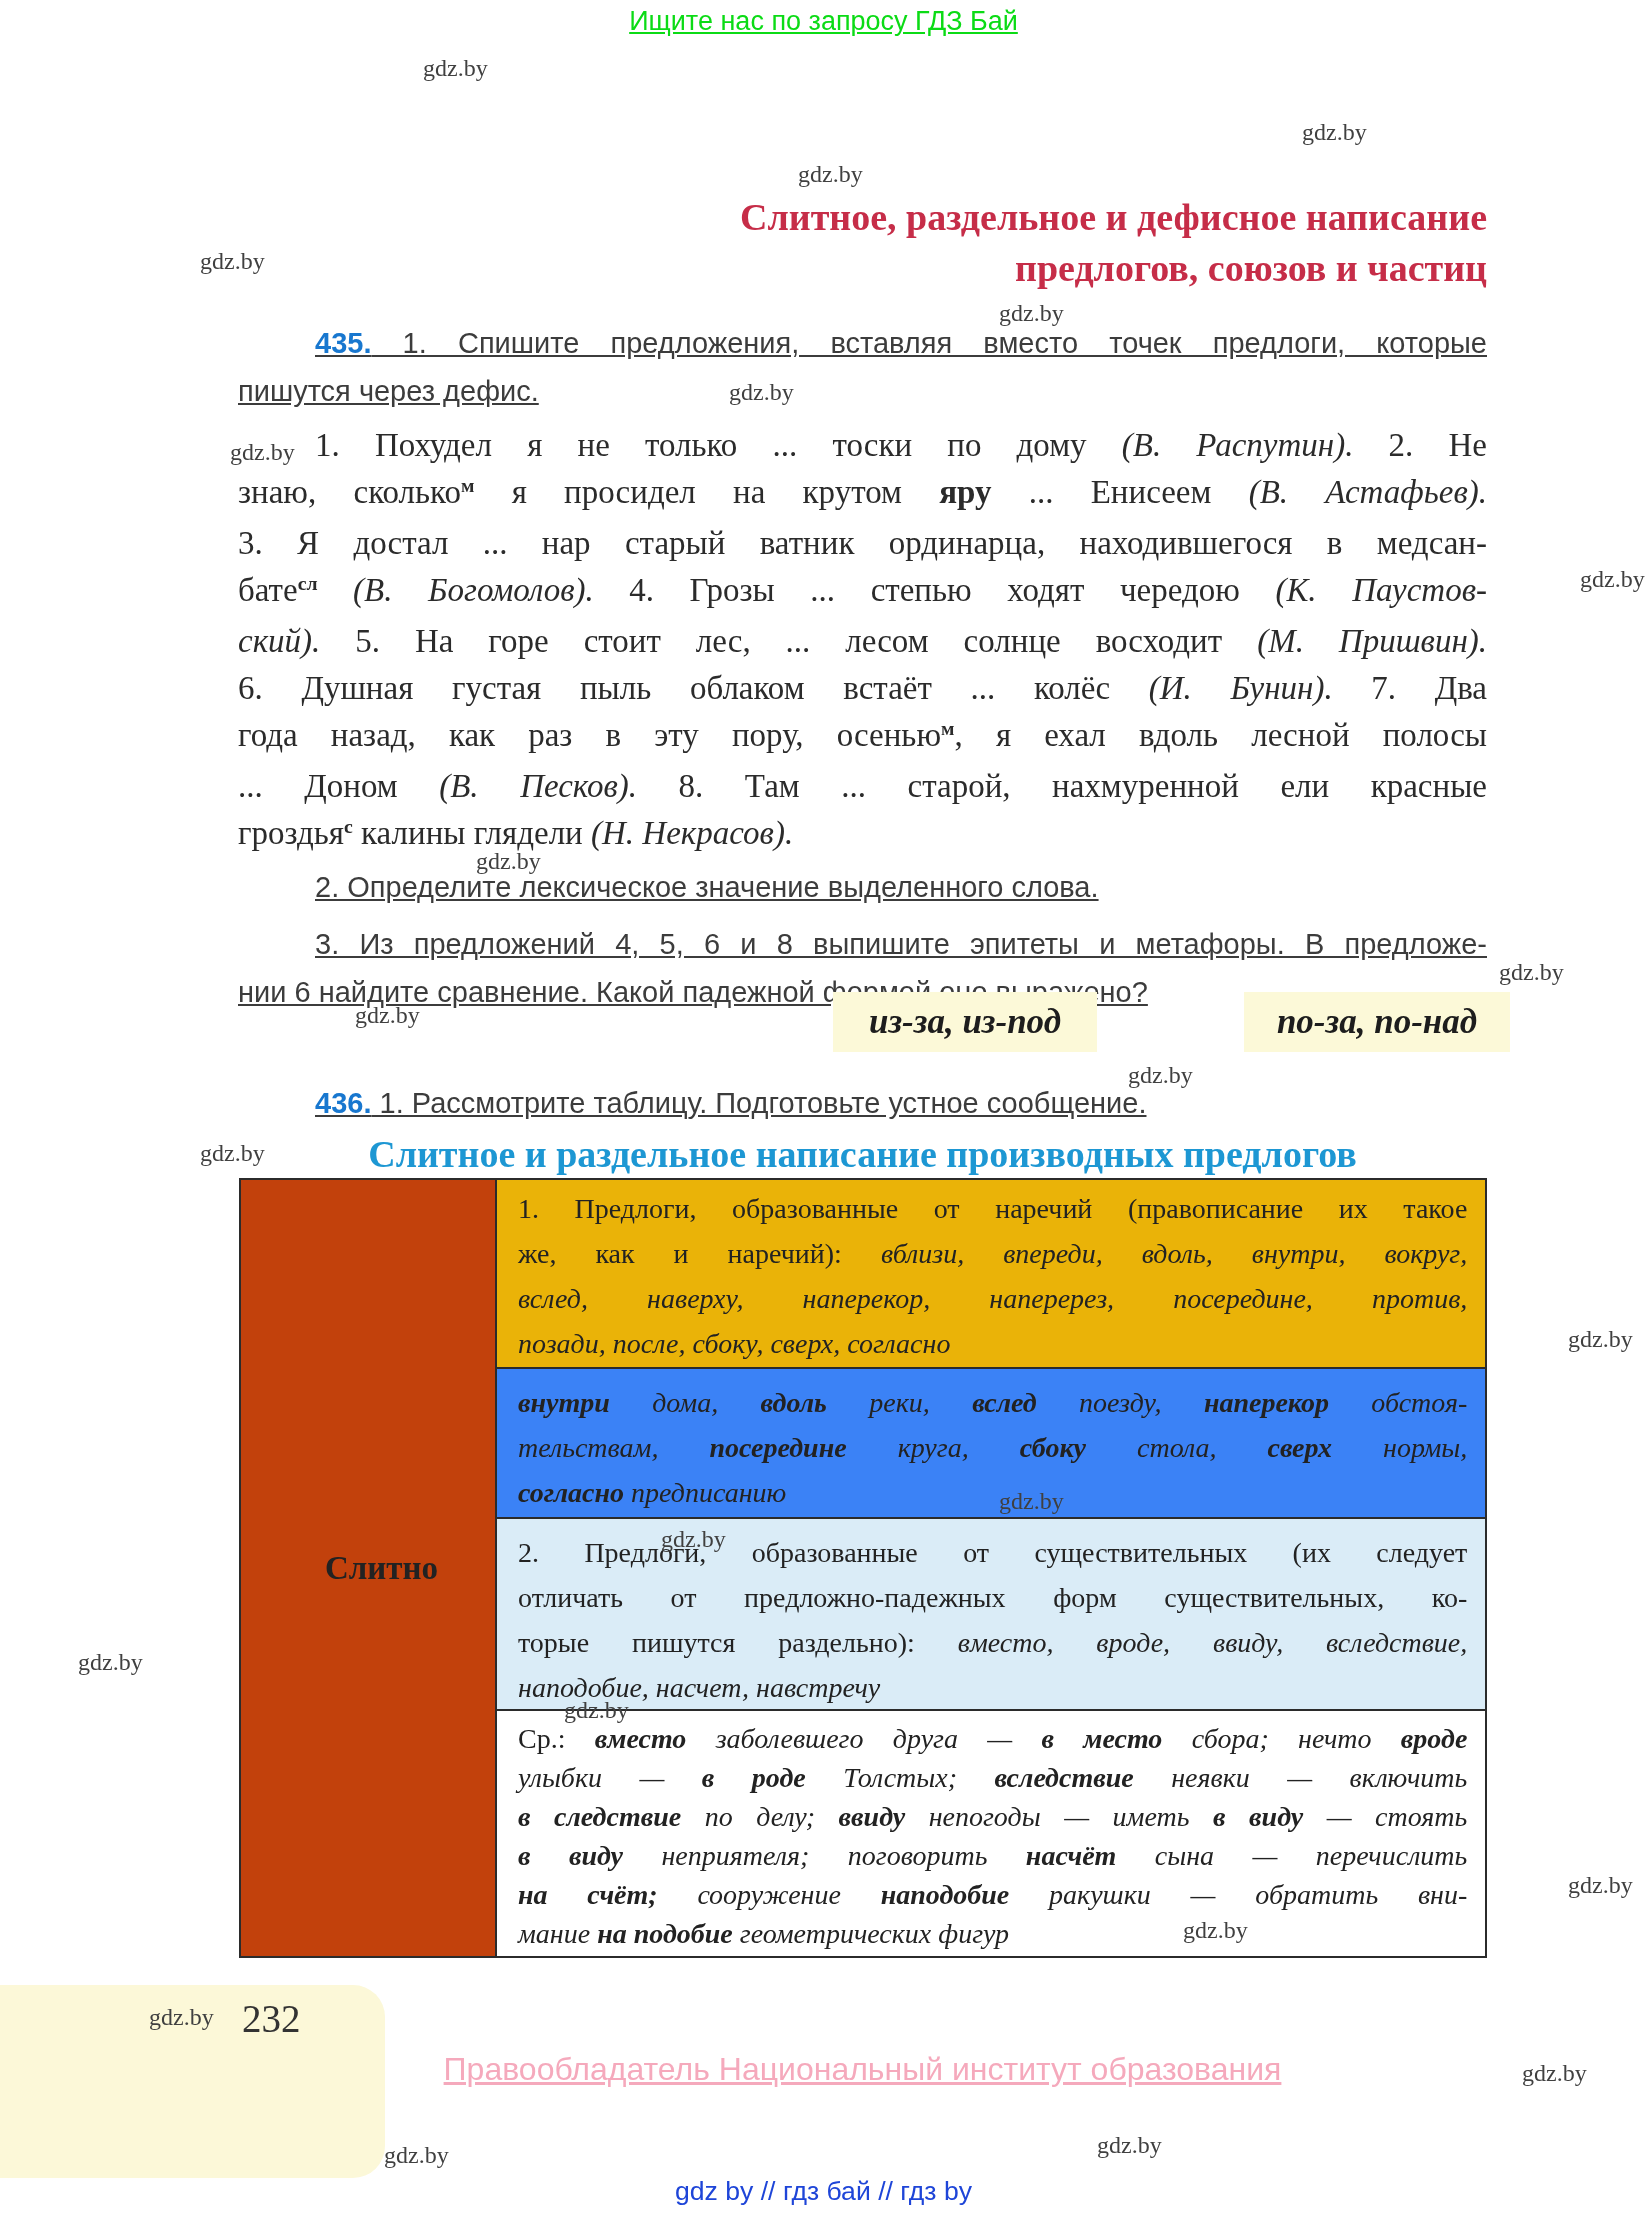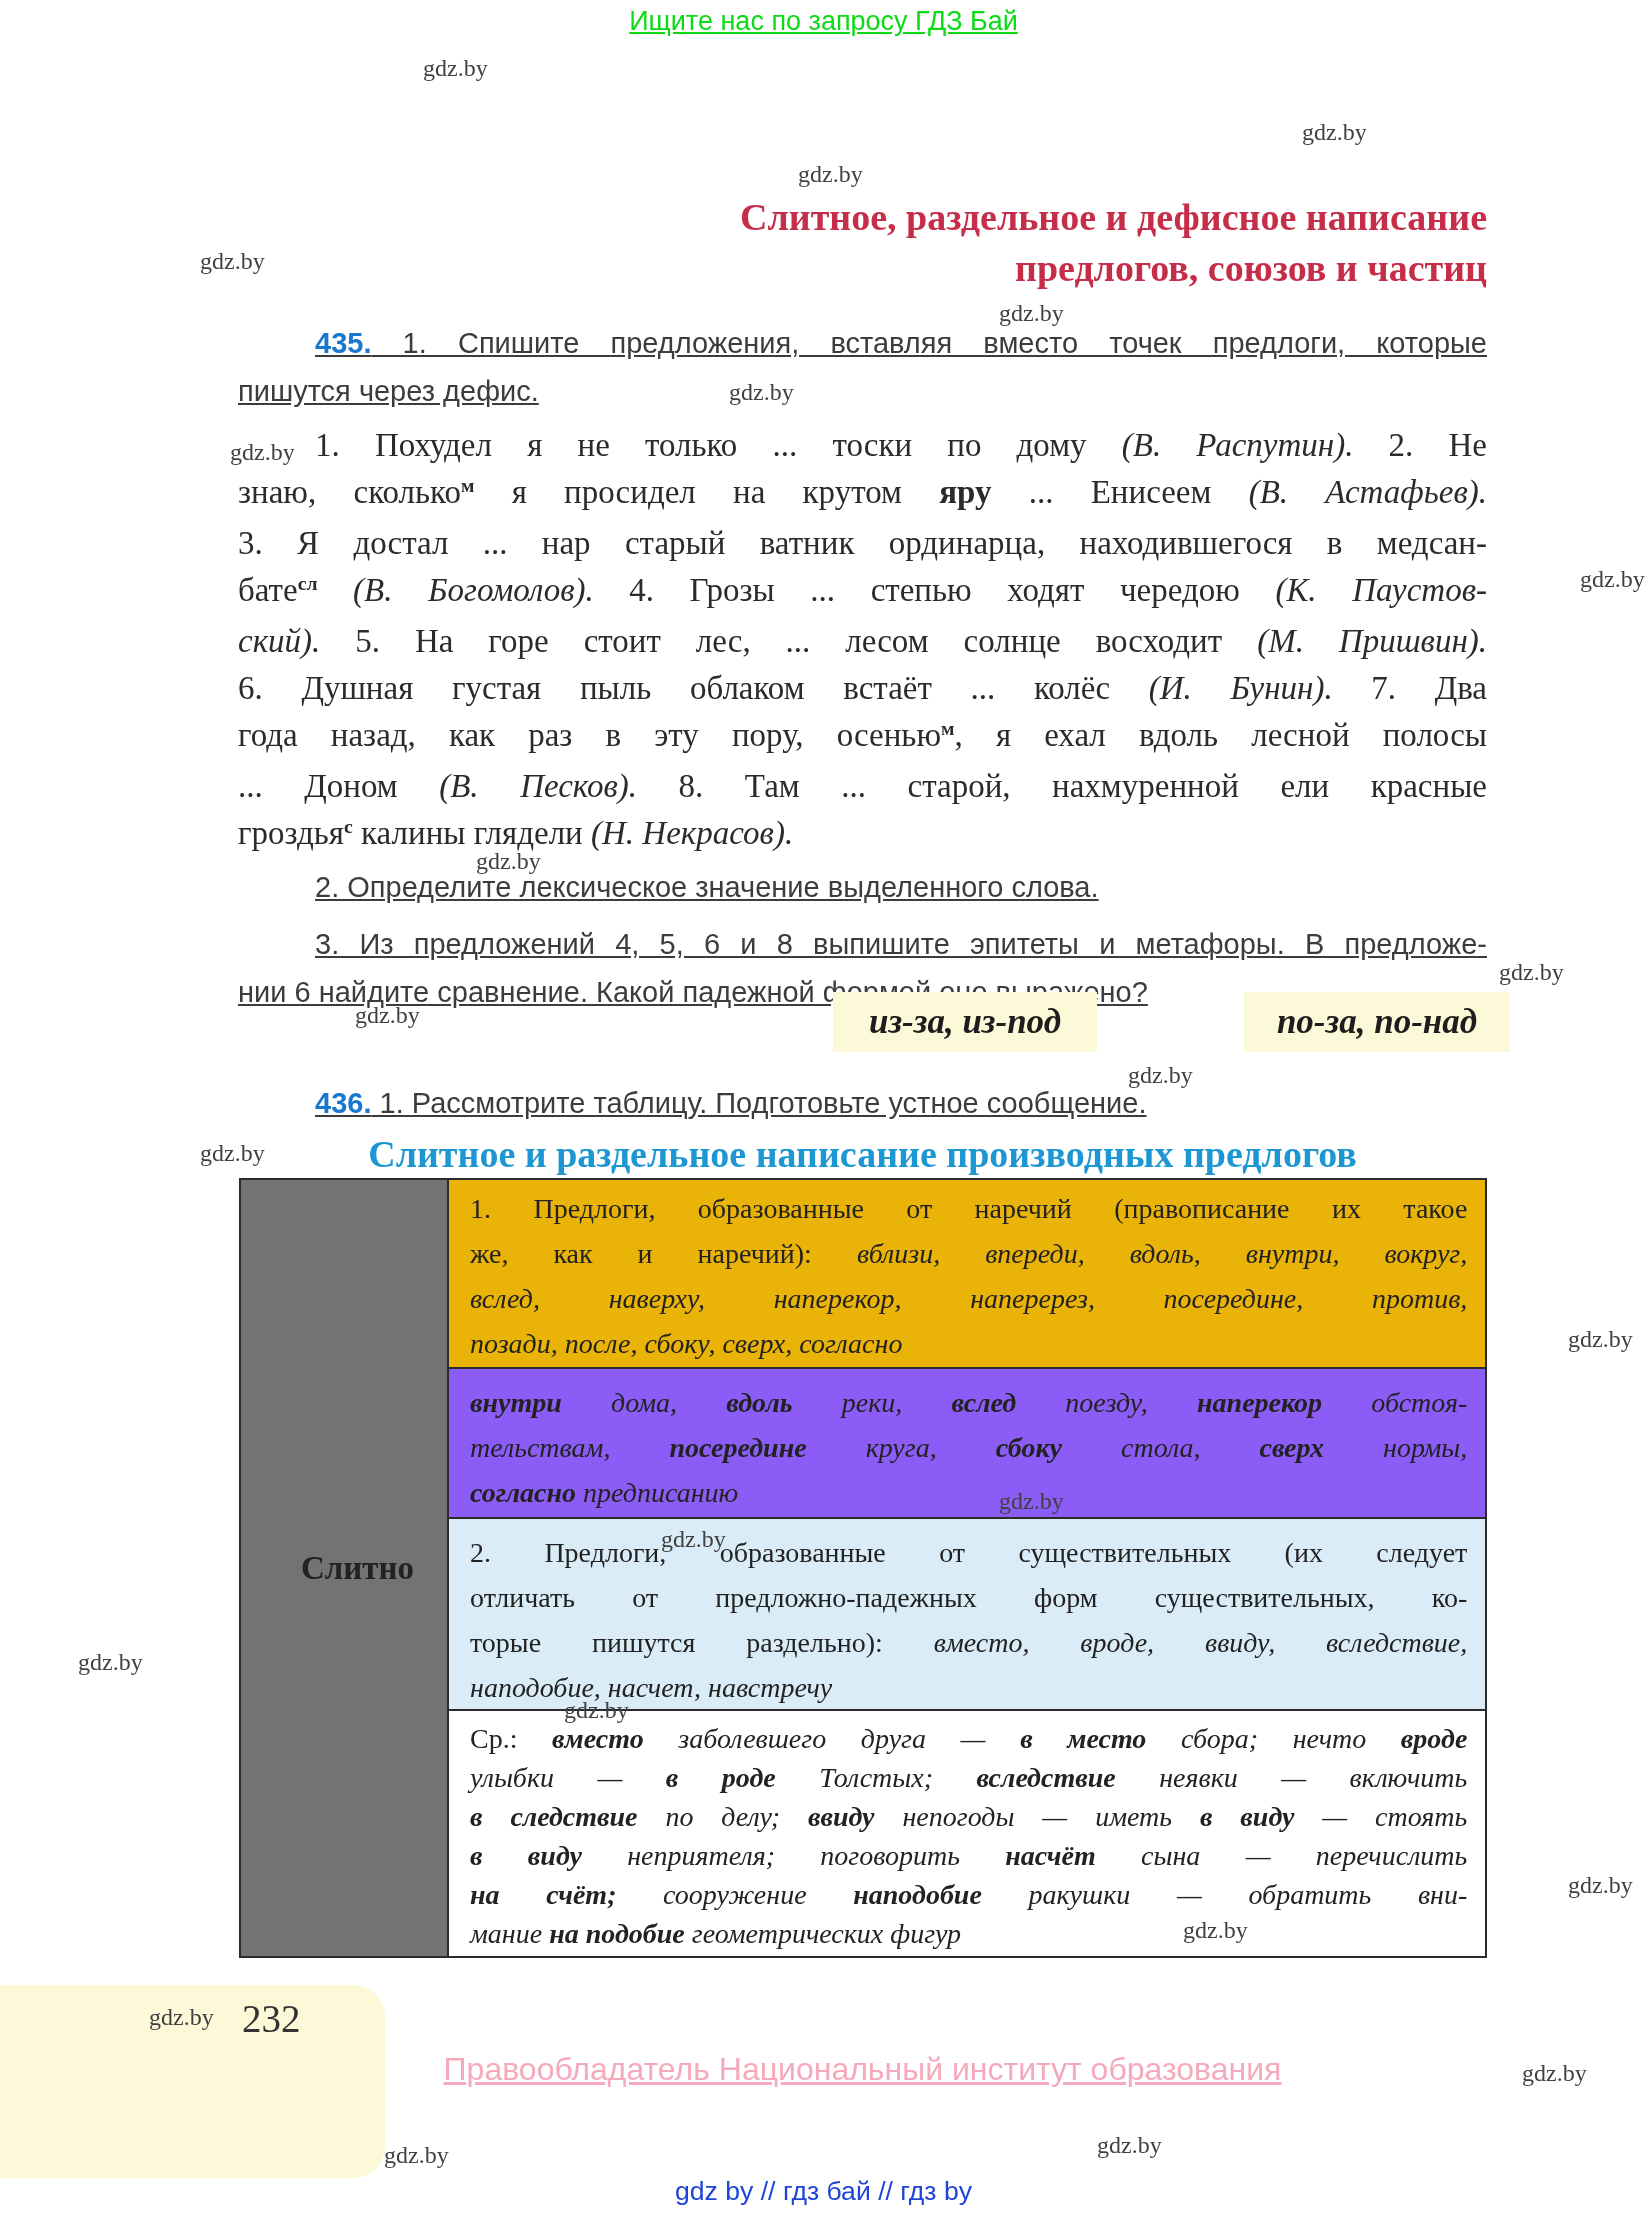--- a/index.html
+++ b/index.html
@@ -36,27 +36,27 @@
       font-weight:bold;font-style:italic;font-size:35px;line-height:60px;text-align:center;}
   .hl1{left:833px;top:992px;width:264px;}
   .hl2{left:1244px;top:992px;width:266px;}
 
   .table-title{position:absolute;left:238px;width:1249px;top:1132px;margin:0;
                text-align:center;color:#1d97d3;font-size:38px;font-weight:bold;}
 
   .rule-table{position:absolute;left:239px;top:1178px;width:1248px;height:780px;
               border:2.4px solid #2b2b2b;box-sizing:border-box;display:flex;background:#fff;
               color:#222;}
-  .col-left{width:208px;box-sizing:border-box;border-right:2.4px solid #2b2b2b;
-            background:#737373;display:flex;align-items:center;justify-content:center;padding-left:27px;}
+  .col-left{width:256px;box-sizing:border-box;border-right:2.4px solid #2b2b2b;
+            background:#c2410c;display:flex;align-items:center;justify-content:center;padding-left:27px;}
   .slitno{font-weight:bold;font-size:33px;color:#222;}
   .col-right{flex:1;display:flex;flex-direction:column;min-width:0;}
   .trow{box-sizing:border-box;padding:6.4px 17.7px 0 21px;font-size:28px;line-height:45px;}
   .r1{height:187px;background:#eab308;}
-  .r2{height:150px;background:#8b5cf6;border-top:2.4px solid #2b2b2b;padding-top:11.3px;}
+  .r2{height:150px;background:#3b82f6;border-top:2.4px solid #2b2b2b;padding-top:11.3px;}
   .r3{height:192px;background:#daecf7;border-top:2.4px solid #2b2b2b;padding-top:11.3px;}
   .r4{flex:1;background:#ffffff;border-top:2.4px solid #2b2b2b;line-height:39px;padding-top:8px;}
 
   .footer-box{position:absolute;left:0;top:1985px;width:385px;height:193px;
               background:#fcf8d8;border-radius:0 32px 32px 0;}
   .pagenum{position:absolute;left:242px;top:1996px;font-size:39px;color:#333;}
   .copyright{position:absolute;left:238px;width:1249px;top:2051px;text-align:center;
              font-size:32px;color:#f5a9bc;text-decoration:underline;cursor:pointer;display:block;}
   .bottom-links{position:absolute;left:0;right:0;top:2176px;text-align:center;
                 font-size:26.6px;color:#1e45d8;text-decoration:none;cursor:pointer;display:block;}

